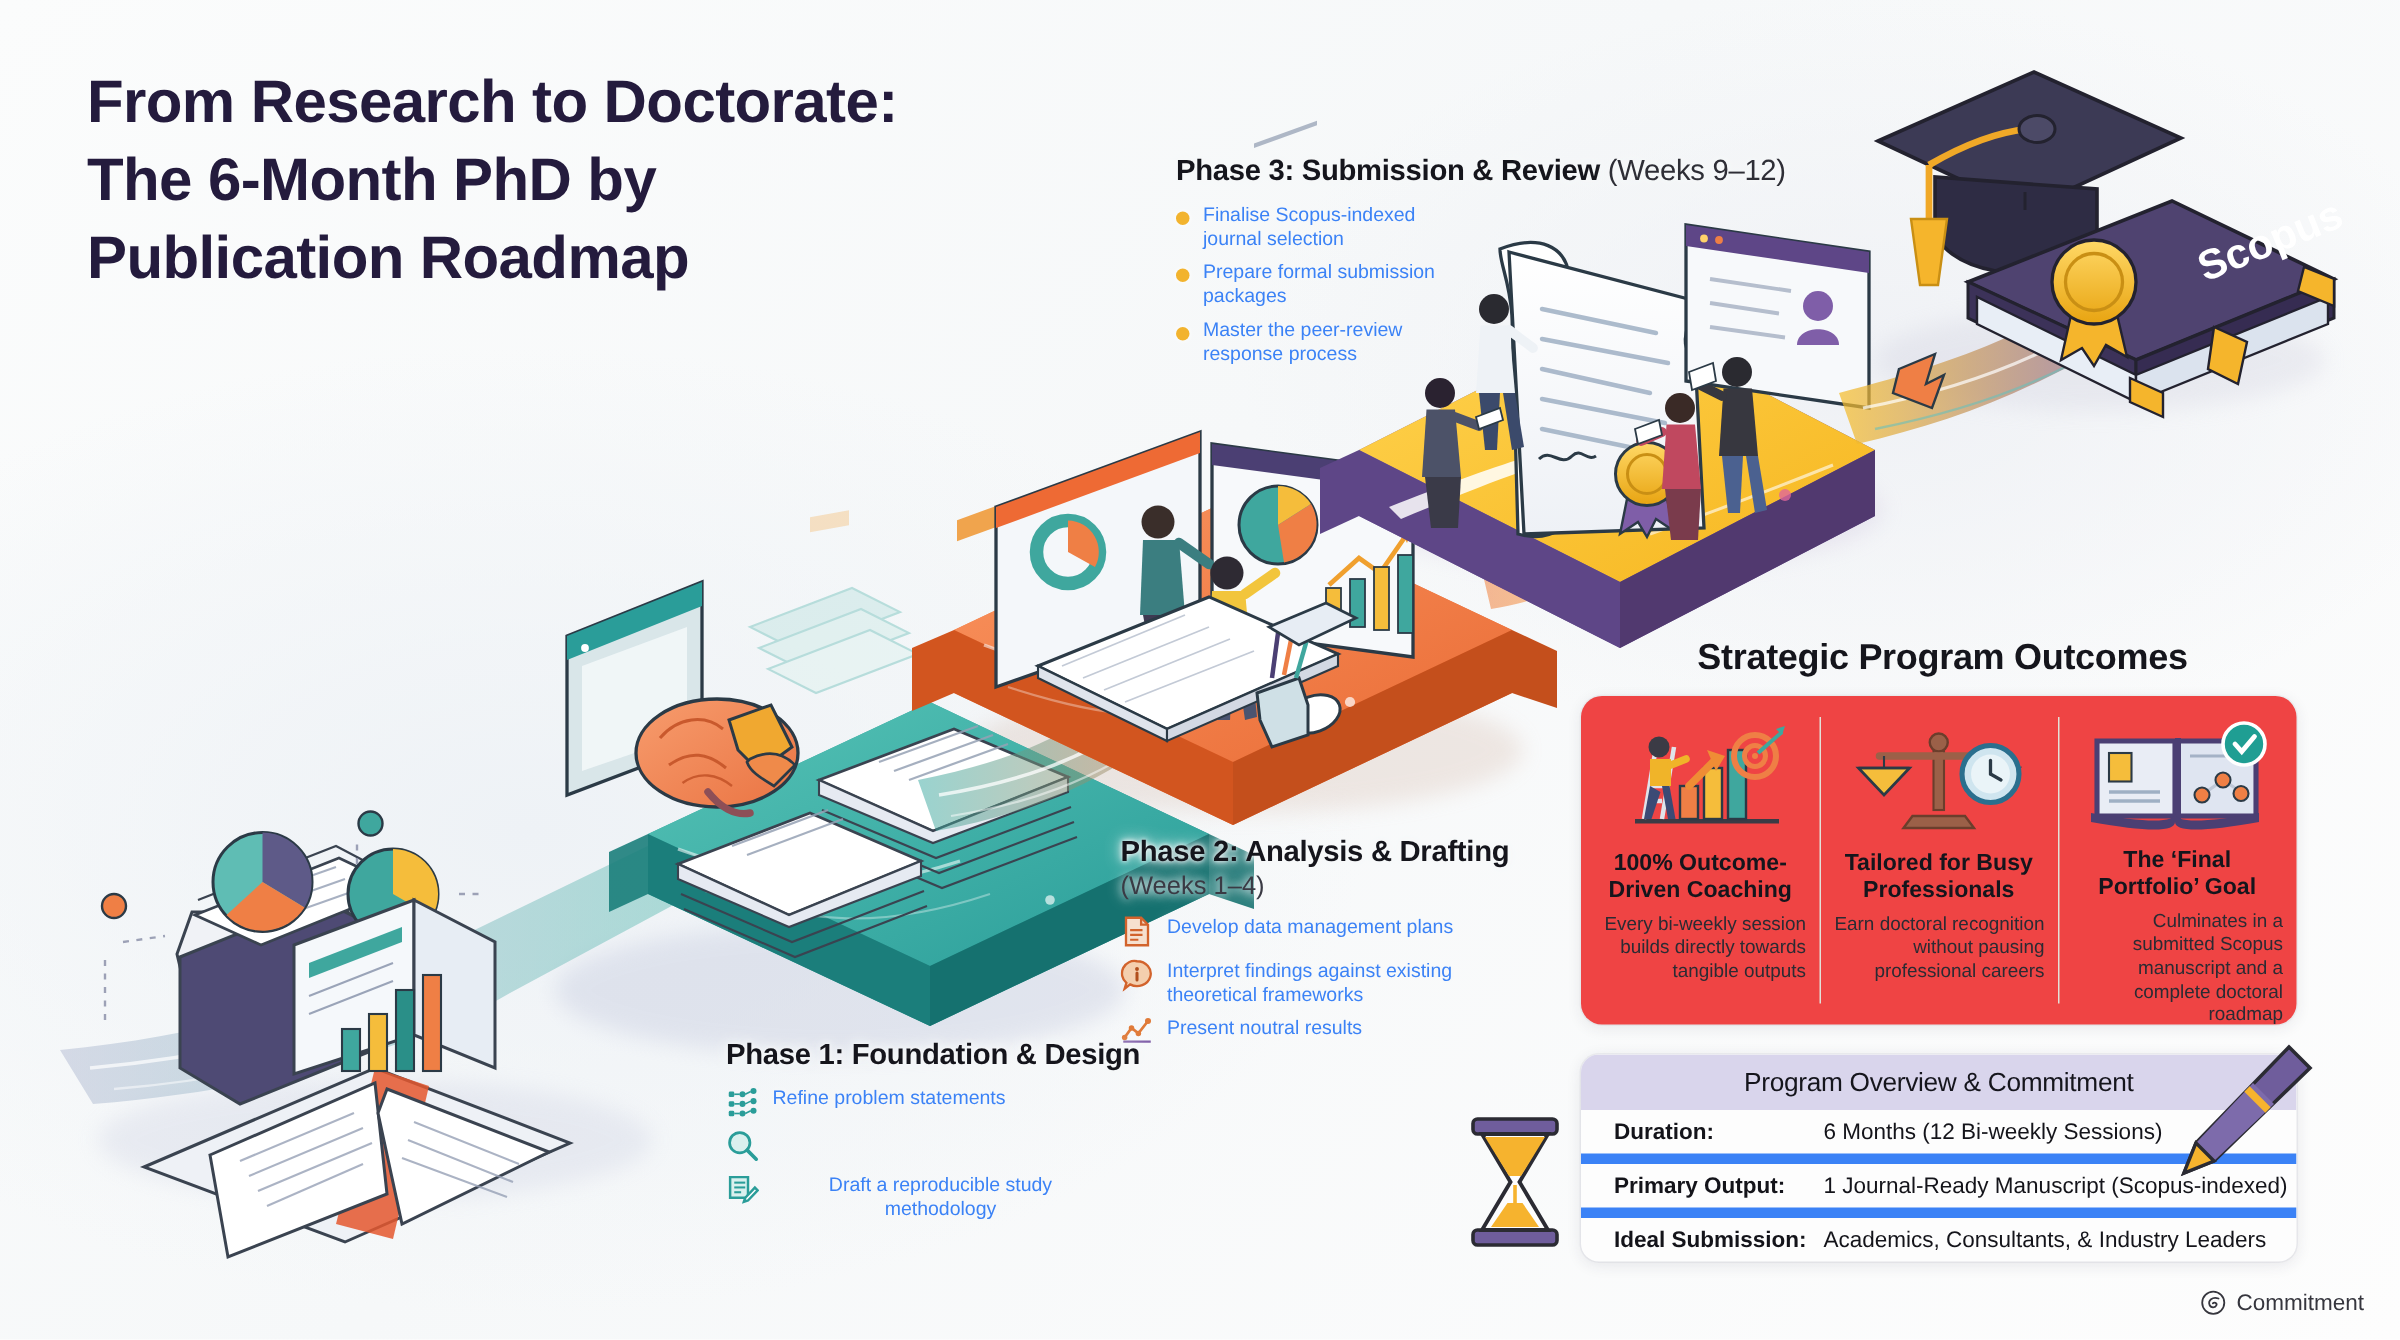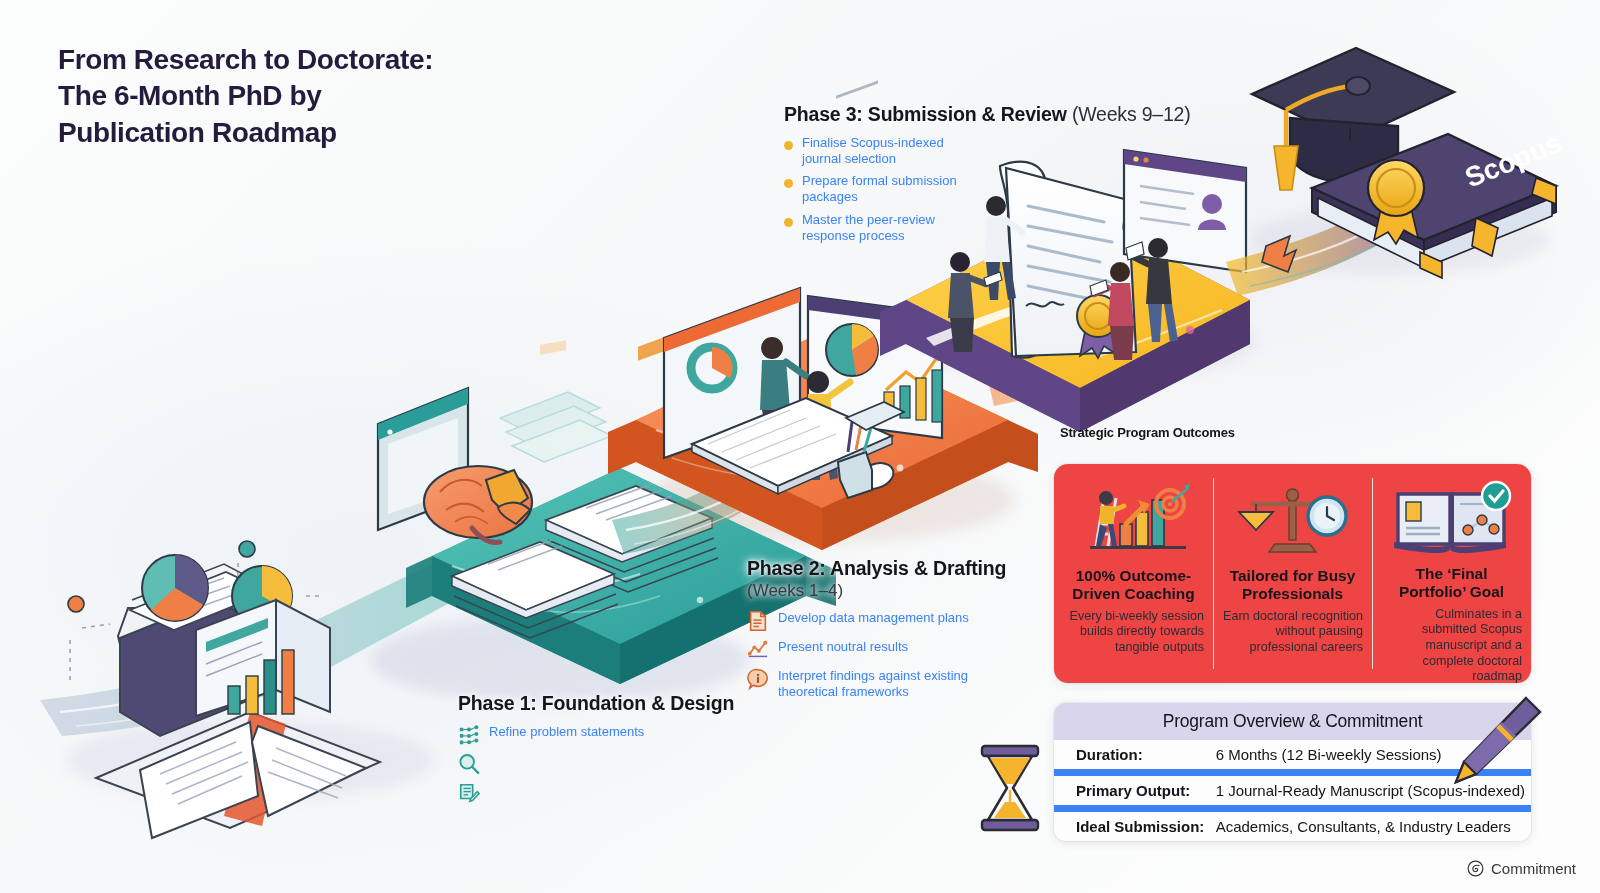--- a/index.html
+++ b/index.html
@@ -13,21 +13,21 @@
     position:relative;
     color:#1b1b22;
     -webkit-font-smoothing:antialiased;
   }
   .stage{position:absolute;inset:0;}
   .abs{position:absolute;}
 
   
   #title{
     left:58px;top:42px;width:720px;
-    font-size:28px;line-height:1.30;font-weight:700;
+    font-size:40px;line-height:1.30;font-weight:700;
     letter-spacing:-0.4px;color:#241b3d;
   }
   #title .ln{display:block;white-space:nowrap;}
 
   
   .illus{position:absolute;inset:0;pointer-events:none;}
 
   
   .phase{position:absolute;}
   .phase .ptitle{font-size:19.5px;font-weight:700;color:#15151c;letter-spacing:-0.2px;
@@ -40,27 +40,27 @@
   .blist .btext{font-size:13px;line-height:1.21;color:#3b82f6;max-width:230px;
     text-shadow:0 0 5px #f6f8f9,0 0 10px #f6f8f9,0 0 2px #f7f9fa;}
   .ico{flex:0 0 auto;width:22px;height:22px;display:block;margin-top:0px;}
   .dotb{flex:0 0 auto;width:9px;height:9px;border-radius:50%;background:#f2b32e;margin-top:6px;
         box-shadow:0 0 4px rgba(255,255,255,.9);}
 
   #phase3{left:784px;top:103px;}
   #phase3 .btext{max-width:180px;}
   #phase2{left:747px;top:557px;}
   #phase2 .btext{max-width:252px;}
-  #phase1{left:458px;top:692px;text-align:center;}
+  #phase1{left:484px;top:692px;text-align:center;}
   #phase1 .btext{max-width:224px;}
 
   
   #outcomesTitle{
-    left:1060px;top:425px;width:470px;
-    font-size:13px;font-weight:700;color:#15151c;letter-spacing:-0.2px;
+    left:1060px;top:425px;width:470px;text-align:center;
+    font-size:24px;font-weight:700;color:#15151c;letter-spacing:-0.2px;
   }
   #outcomes{
     left:1054px;top:464px;width:477px;height:219px;
     background:#ef4444;border-radius:14px;
     box-shadow:0 2px 10px rgba(40,40,70,.09),0 0 0 1px rgba(40,40,70,.045);
     display:flex;
   }
   .ocol{flex:1;padding:16px 9px 10px;display:flex;flex-direction:column;align-items:center;
         position:relative;}
   .ocol + .ocol::before{content:"";position:absolute;left:0;top:14px;bottom:14px;width:1px;
@@ -557,36 +557,36 @@
           <g stroke="#d2632c" stroke-width="1.6">
               <path d="M7 11h9"></path>
               <path d="M7 14.5h9"></path>
               <path d="M7 18h6"></path>
             </g>
         </svg>
         <span class="btext">Develop data management plans</span>
       </li>
       <li>
         <svg class="ico" viewBox="0 0 24 24">
+          <path d="M12 2 a10 9 0 1 1 -5 16.8 L3 22 l1.3-4.3 A9 9 0 0 1 12 2 Z" fill="#f4cfae" stroke="#d2632c" stroke-width="1.7"></path>
+          <circle cx="12" cy="7.6" r="1.4" fill="#b14f1d"></circle>
+          <path d="M12 10.6 v5" stroke="#b14f1d" stroke-width="2.2" stroke-linecap="round"></path>
+        </svg>
+        <span class="btext">Interpret findings against existing theoretical frameworks</span>
+      </li>
+      <li>
+        <svg class="ico" viewBox="0 0 24 24">
           <path d="M2 19 h20" stroke="#7f5ea8" stroke-width="1.6"></path>
           <path d="M3 16 L8 9 L13 13 L20 4" fill="none" stroke="#e07a38" stroke-width="2"></path>
           <circle cx="3" cy="16" r="2" fill="#e07a38"></circle>
             <circle cx="8" cy="9" r="2" fill="#e07a38"></circle>
           <circle cx="13" cy="13" r="2" fill="#e07a38"></circle>
             <circle cx="20" cy="4" r="2.2" fill="#e07a38"></circle>
         </svg>
         <span class="btext">Present noutral results</span>
-      </li>
-      <li>
-        <svg class="ico" viewBox="0 0 24 24">
-          <path d="M12 2 a10 9 0 1 1 -5 16.8 L3 22 l1.3-4.3 A9 9 0 0 1 12 2 Z" fill="#f4cfae" stroke="#d2632c" stroke-width="1.7"></path>
-          <circle cx="12" cy="7.6" r="1.4" fill="#b14f1d"></circle>
-          <path d="M12 10.6 v5" stroke="#b14f1d" stroke-width="2.2" stroke-linecap="round"></path>
-        </svg>
-        <span class="btext">Interpret findings against existing theoretical frameworks</span>
       </li>
     </ul>
   </div>
 
   <div class="phase" id="phase1">
     <div class="ptitle">Phase 1: Foundation &amp; Design</div>
     <ul class="blist">
       <li>
         <svg class="ico" viewBox="0 0 24 24">
           <g fill="#2a9d99">
@@ -620,20 +620,21 @@
       <li>
         <svg class="ico" viewBox="0 0 24 24">
           <path d="M3 3 h13 v15 H3 Z" fill="#d9f0ee" stroke="#2a9d99" stroke-width="1.8"></path>
           <g stroke="#2a9d99" stroke-width="1.5">
               <path d="M6 7h8"></path>
               <path d="M6 10.5h8"></path>
               <path d="M6 14h5"></path>
             </g>
           <path d="M14 18 L21 10.6 L23 12.6 L16 20 L13 21 Z" fill="#ffffff" stroke="#2a9d99" stroke-width="1.8"></path>
         </svg>
+        <span class="btext">Draft a reproducible study methodology</span>
       </li>
     </ul>
   </div>
 
   <div class="abs" id="outcomesTitle">Strategic Program Outcomes</div>
   <div class="abs" id="outcomes">
 
     <div class="ocol">
       <div class="oart">
         <svg width="128" height="76" viewBox="0 0 128 76">

